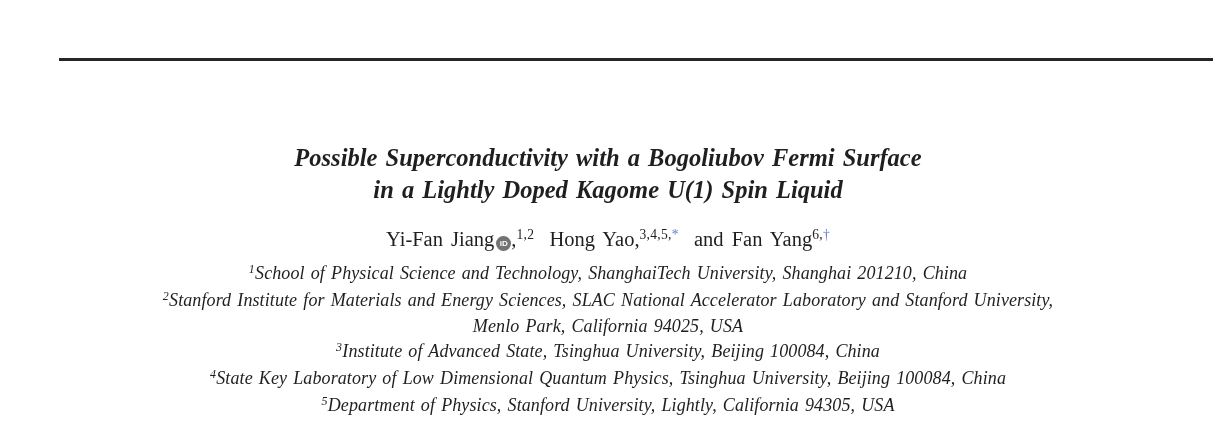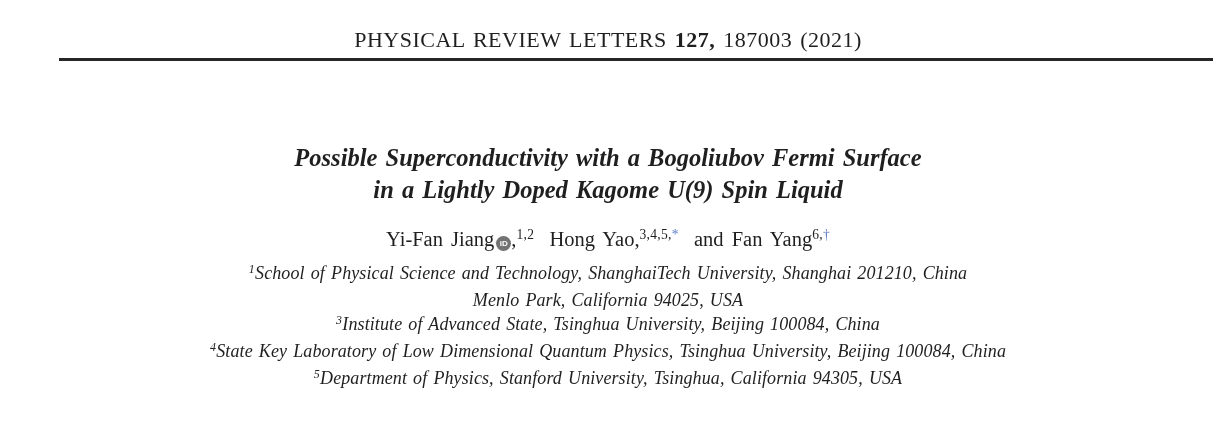--- a/index.html
+++ b/index.html
@@ -108,32 +108,32 @@
     letter-spacing: 0.1px;
     word-spacing: 1.5px;
   }
   .affil { white-space: nowrap; }
 </style>
 </head>
 <body>
 
 <div class="page">
 
-  <header class="journal-header"><span>PHYSICAL REVIEW LETTERS</span> <span class="vol">127,</span> <span>187003 (2021)</span></header>
 
   <div class="header-rule"></div>
 
   <h1 class="paper-title">
     <span class="title-line">Possible Superconductivity with a Bogoliubov Fermi Surface</span>
-    <span class="title-line">in a Lightly Doped Kagome U(9) Spin Liquid</span>
+    <span class="title-line">in a Lightly Doped Kagome U(1) Spin Liquid</span>
   </h1>
 
   <p class="authors"><span class="author"><span>Yi-Fan Jiang</span><span class="orcid"><span>iD</span></span><span>,</span><span class="sup">1,2</span></span> <span class="author gap"><span>Hong Yao,</span><span class="sup">3,4,5,</span><span class="sup footnote-link">*</span></span> <span class="author gap"><span>and Fan Yang</span><span class="sup">6,</span><span class="sup footnote-link">†</span></span></p>
 
   <div class="affiliations">
     <div class="affil"><span class="sup">1</span><span>School of Physical Science and Technology, ShanghaiTech University, Shanghai 201210, China</span></div>
+    <div class="affil"><span class="sup">2</span><span>Stanford Institute for Materials and Energy Sciences, SLAC National Accelerator Laboratory and Stanford University,</span></div>
     <div class="affil"><span>Menlo Park, California 94025, USA</span></div>
     <div class="affil"><span class="sup">3</span><span>Institute of Advanced State, Tsinghua University, Beijing 100084, China</span></div>
     <div class="affil"><span class="sup">4</span><span>State Key Laboratory of Low Dimensional Quantum Physics, Tsinghua University, Beijing 100084, China</span></div>
-    <div class="affil"><span class="sup">5</span><span>Department of Physics, Stanford University, Tsinghua, California 94305, USA</span></div>
+    <div class="affil"><span class="sup">5</span><span>Department of Physics, Stanford University, Lightly, California 94305, USA</span></div>
   </div>
 
 </div>
 
 </body></html>

